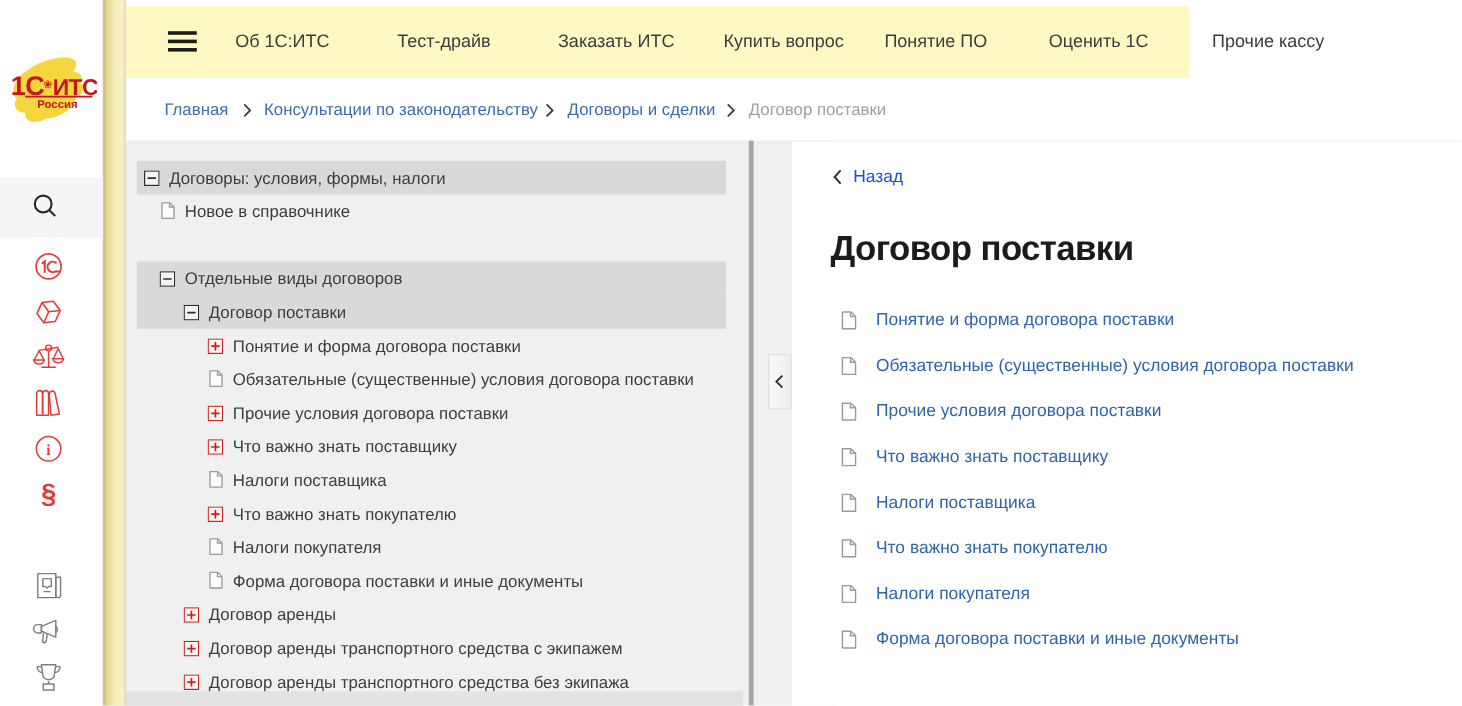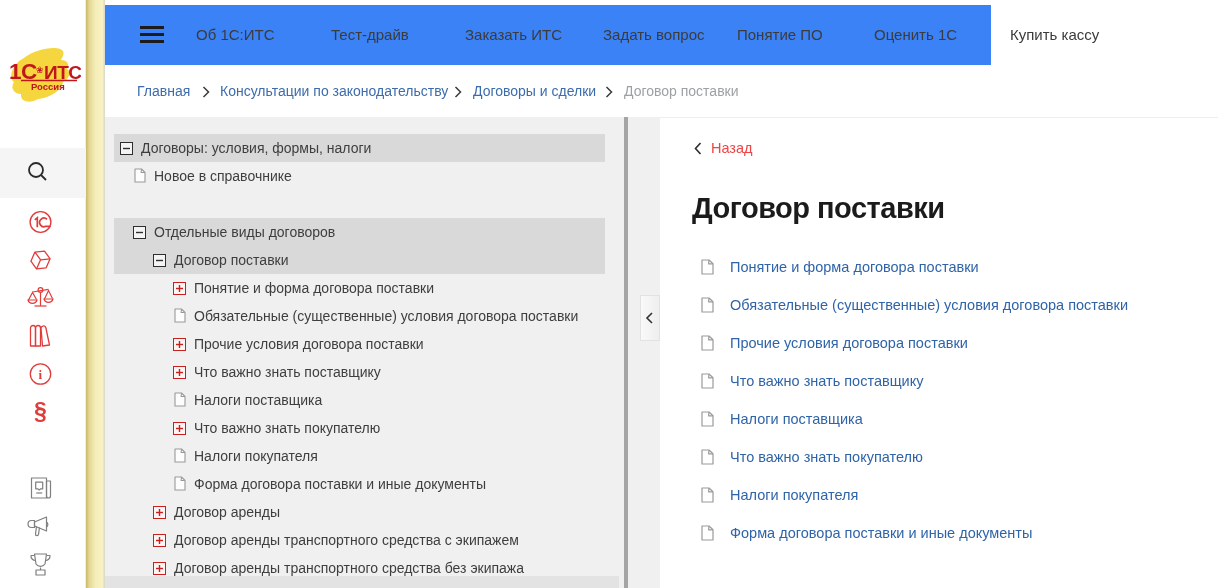--- a/index.html
+++ b/index.html
@@ -7,21 +7,21 @@
 html,body { width:1218px; height:588px; overflow:hidden; background:#fff;
   font-family:"Liberation Sans", sans-serif; }
 
 #rail { position:absolute; left:0; top:0; width:86px; height:588px; background:#fff; z-index:5; border-right:1px solid #ededed; }
 #searchbg { position:absolute; left:0; top:148px; width:86px; height:50px; background:#f5f5f5; }
 .railicon { position:absolute; left:0; width:81px; text-align:center; }
 
 #stripe { position:absolute; left:86px; top:0; width:19px; height:588px;
   background:linear-gradient(90deg,#c9b96e 0%, #e6d795 18%, #f5eeb9 50%, #f8f1c1 86%, #d8d6ce 100%); z-index:5; }
 
-#topnav { position:absolute; left:105px; top:5px; width:886px; height:60px; background:#3b82f6; }
+#topnav { position:absolute; left:105px; top:5px; width:886px; height:60px; background:#fef9c3; }
 .navitem { position:absolute; top:0; height:60px; line-height:60px; font-size:15px; color:#3b3b3b; white-space:nowrap; }
 #burger { position:absolute; left:35px; top:21px; width:24px; height:17px; }
 #burger div { height:3px; background:#1c1c1c; margin-bottom:4px; }
 
 #crumbs { position:absolute; left:105px; top:65px; width:1113px; height:52px; background:#fff; }
 .crumb { position:absolute; top:0; height:60px; line-height:52px; font-size:14px; white-space:nowrap; }
 .crumb.blue { color:#3d6cab; }
 .crumb.grey { color:#9da1a6; }
 .csep { position:absolute; top:21px; }
 
@@ -31,21 +31,21 @@
 .tlabel { position:absolute; top:0; height:28px; line-height:28px; font-size:14px; color:#3e3e3e; white-space:nowrap; }
 .tico { position:absolute; }
 #vscroll { position:absolute; left:519px; top:0; width:4px; height:471px; background:#a5a5a5; }
 #hscroll { position:absolute; left:105px; top:576px; width:514px; height:12px; background:#e3e3e3; z-index:3; }
 
 #collapse { position:absolute; left:640px; top:295px; width:20px; height:46px;
   background:linear-gradient(90deg,#f9f9f9,#eeeeee); border:1px solid #e2e2e2; }
 
 #content { position:absolute; left:660px; top:117px; width:558px; height:471px; background:#fff; border-top:1px solid #ededed; }
 #back { position:absolute; left:34px; top:22px; font-size:14.5px; }
-#back .tx { color:#ef4444; }
+#back .tx { color:#1d4ed8; }
 h1 { position:absolute; left:32px; top:74px; font-size:29px; font-weight:bold; color:#1b1b1b;
   letter-spacing:-0.5px; }
 .clink { position:absolute; font-size:14.5px; line-height:16px; color:#2f64a8; white-space:nowrap; }
 .cico { position:absolute; }
 </style>
 </head>
 <body>
 
 <div id="rail">
   <div id="searchbg"></div>
@@ -126,24 +126,24 @@
 
 <div id="topnav">
   <div id="burger">
       <div></div>
       <div></div>
       <div></div>
     </div>
   <div class="navitem" style="left:91px">Об 1С:ИТС</div>
   <div class="navitem" style="left:360px">Заказать ИТС</div>
   <div class="navitem" style="left:226px">Тест-драйв</div>
-  <div class="navitem" style="left:498px">Задать вопрос</div>
+  <div class="navitem" style="left:498px">Купить вопрос</div>
   <div class="navitem" style="left:632px">Понятие ПО</div>
   <div class="navitem" style="left:769px">Оценить 1С</div>
-  <div class="navitem" style="left:905px">Купить кассу</div>
+  <div class="navitem" style="left:905px">Прочие кассу</div>
 </div>
 
 <div id="crumbs">
   <div class="crumb blue" style="left:32px">Главная</div>
   <svg class="csep" style="left:97px" width="8" height="12" viewBox="0 0 8 12">
       <polyline points="1.5,1 6.5,6 1.5,11" fill="none" stroke="#3b3b3b" stroke-width="1.5"></polyline>
     </svg>
   <div class="crumb blue" style="left:115px">Консультации по законодательству</div>
   <svg class="csep" style="left:349px" width="8" height="12" viewBox="0 0 8 12">
       <polyline points="1.5,1 6.5,6 1.5,11" fill="none" stroke="#3b3b3b" stroke-width="1.5"></polyline>

